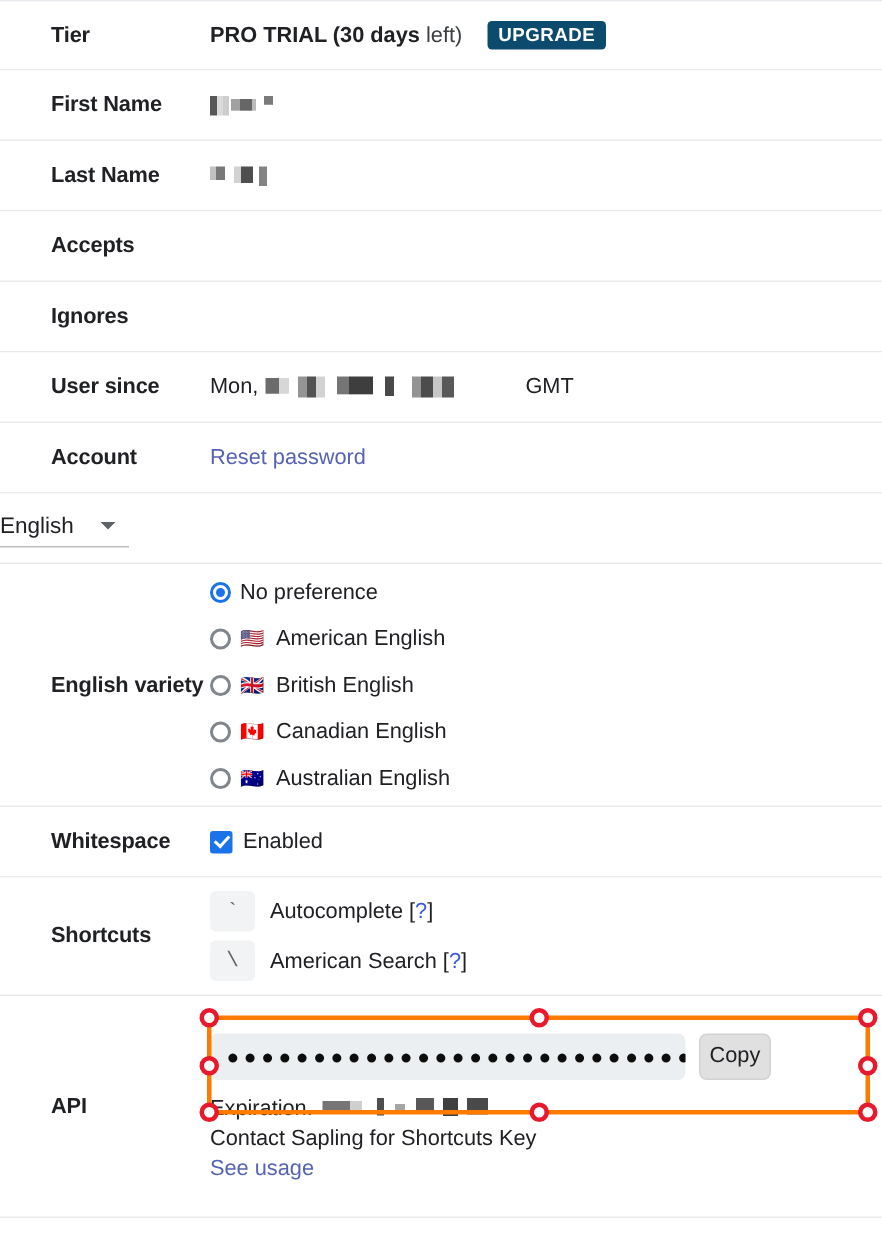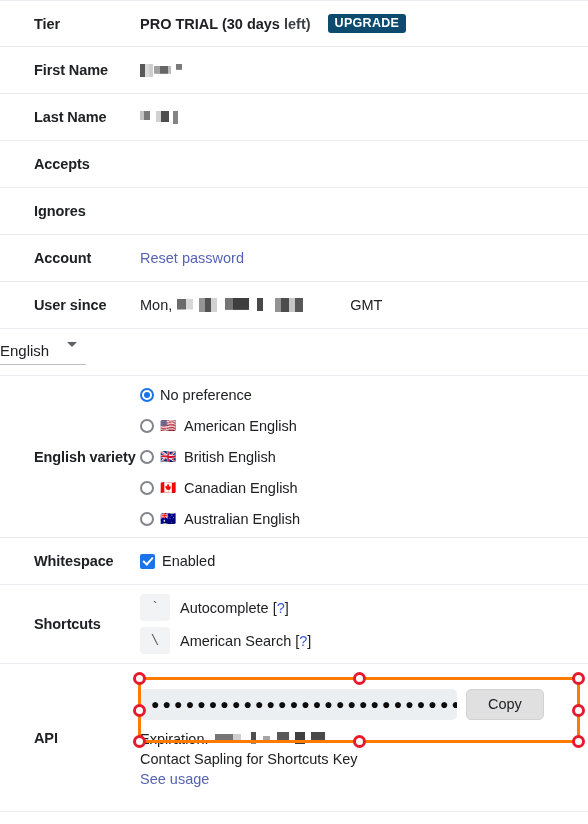--- a/index.html
+++ b/index.html
@@ -48,21 +48,21 @@
     color: #202124;
     display: flex;
     align-items: center;
     flex-wrap: wrap;
     gap: 0px;
   }
 
   
   .tier-text { font-size: 14.5px; }
   .tier-text b { font-weight: bold; }
-  .tier-text .light { font-weight: bold; color: #3c4043; }
+  .tier-text .light { font-weight: normal; color: #3c4043; }
   .upgrade-badge {
     display: inline-block;
     margin-left: 17px;
     background: #0c4a6e;
     color: #ffffff;
     font-size: 12.5px;
     font-weight: bold;
     letter-spacing: 0.3px;
     padding: 3px 7px 4px 7px;
     border-radius: 3px;
@@ -127,20 +127,21 @@
   .link {
     color: #5663b4;
     text-decoration: none;
     font-size: 14.5px;
     cursor: pointer;
   }
 
   
   .select-wrap {
     display: inline-flex;
+    align-items: center;
     border-bottom: 1px solid #bdbdbd;
     padding: 2px 0 5px 0;
     min-width: 86px;
     cursor: pointer;
   }
   .select-value { font-size: 15px; color: #202124; }
   .caret {
     width: 0; height: 0;
     border-left: 5px solid transparent;
     border-right: 5px solid transparent;
@@ -229,21 +230,21 @@
     color: #0d0d0d;
     overflow: hidden;
     white-space: nowrap;
     cursor: text;
   }
   .copy-btn {
     background: #e0e0e0;
     border: 1px solid #d2d2d2;
     border-radius: 5px;
     height: 31px;
-    padding: 0 21px;
+    padding: 0 6px;
     font-size: 14.5px;
     color: #202124;
     cursor: pointer;
     font-family: "Liberation Sans", sans-serif;
   }
   .api-line { font-size: 14.5px; line-height: 20px; color: #202124; display: flex; align-items: center; }
 
   
   .selection {
     position: absolute;
@@ -304,32 +305,32 @@
     <div class="cell-label">Accepts</div>
     <div class="cell-value"></div>
   </div>
 
   <div class="row">
     <div class="cell-label">Ignores</div>
     <div class="cell-value"></div>
   </div>
 
   <div class="row">
-    <div class="cell-label">Account</div>
-    <div class="cell-value">
-      <a class="link">Reset password</a>
-    </div>
-  </div>
-
-  <div class="row">
     <div class="cell-label">User since</div>
     <div class="cell-value">
       <span>Mon,</span>
       <span class="redact date"></span>
       <span>GMT</span>
+    </div>
+  </div>
+
+  <div class="row">
+    <div class="cell-label">Account</div>
+    <div class="cell-value">
+      <a class="link">Reset password</a>
     </div>
   </div>
 
   <div class="row">
     <div class="cell-value">
       <div class="select-wrap">
         <span class="select-value">English</span>
         <span class="caret"></span>
       </div>
     </div>

